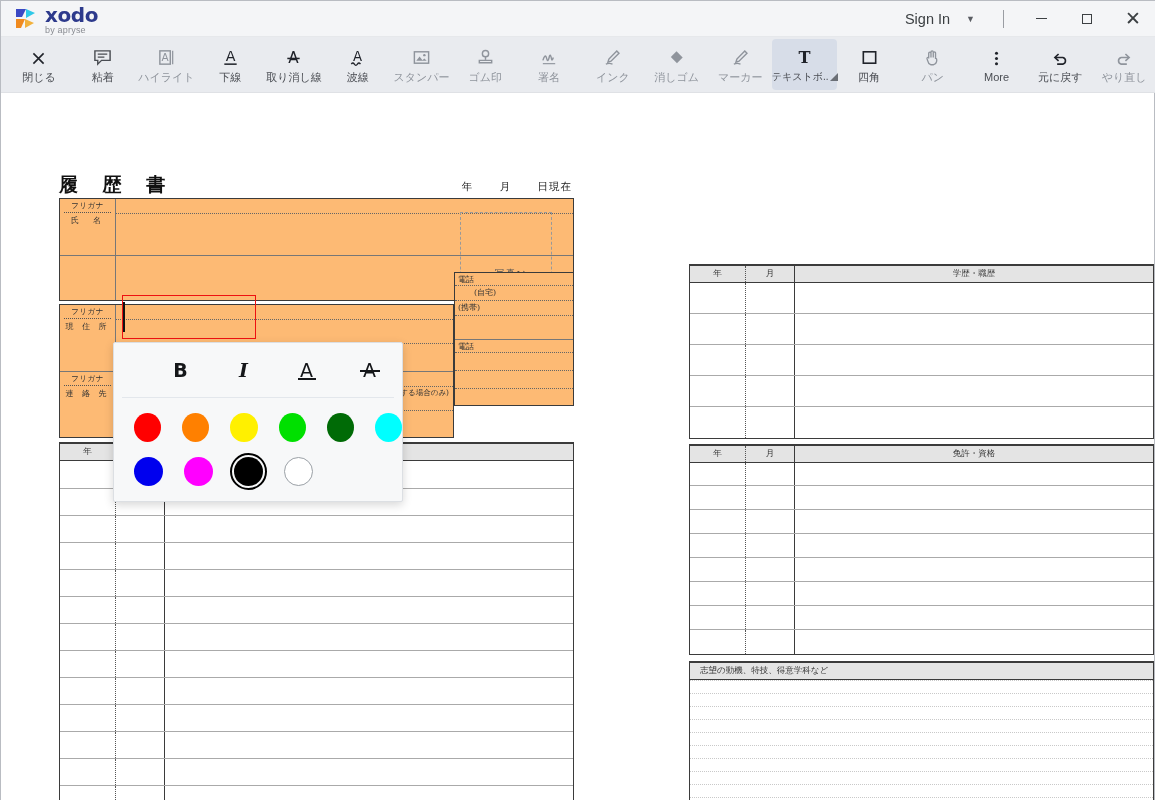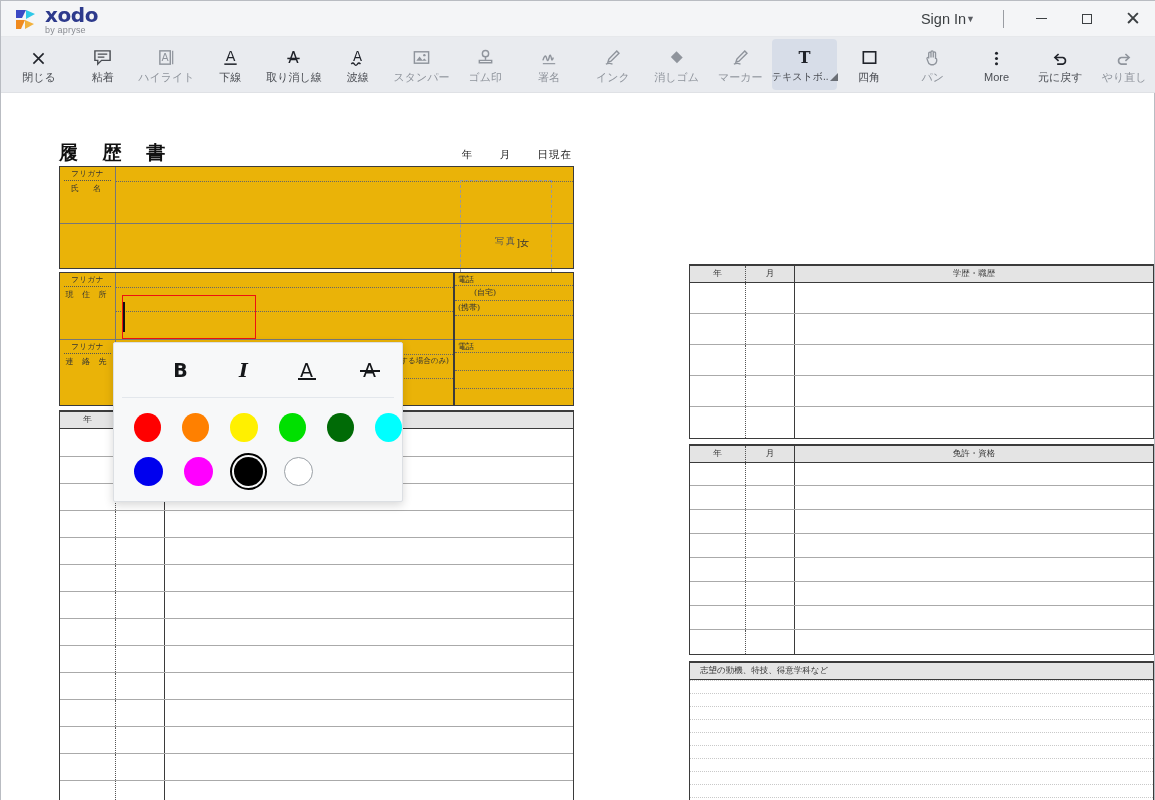--- a/index.html
+++ b/index.html
@@ -12,32 +12,32 @@
     position: relative; width: 1155px; height: 800px;
     border: 1px solid #b9bcc2; background: #fff;
   }
 
   
   .titlebar {
     position: absolute; left: 0; top: 0; width: 1155px; height: 36px;
     background: #f4f5f7; display: flex; align-items: center;
     border-bottom: 1px solid #e6e8eb;
   }
-  .brand { display: flex; align-items: center; margin-left: 12px; }
+  .brand { display: flex; align-items: flex-start; margin-left: 12px; }
   .brand-mark { width: 26px; height: 26px; position: relative; margin-top: 3px; }
   .brand-text { margin-left: 6px; line-height: 1; padding-top: 2px; }
   .brand-name {
     font-size: 20px; font-weight: bold; color: #2d3a8c; letter-spacing: -0.4px;
     font-family: "DejaVu Sans", sans-serif;
   }
   .brand-sub { font-size: 9px; color: #8a8d93; margin-top: 1px; letter-spacing: .2px; }
 
   .tb-right { margin-left: auto; display: flex; align-items: center; height: 36px; }
   .signin {
-    display: flex; align-items: center; gap: 0; font-size: 14.5px; color: #3c4043;
+    display: flex; align-items: center; gap: 16px; font-size: 14.5px; color: #3c4043;
     padding: 4px 8px; cursor: pointer;
   }
   .signin .chev { font-size: 9px; color: #5a5d63; }
   .tb-divider { width: 1px; height: 18px; background: #9a9da3; margin: 0 14px 0 20px; }
   .winbtn {
     width: 46px; height: 36px; display: flex; align-items: center; justify-content: center;
     color: #3c4043; font-size: 15px; cursor: pointer;
   }
   .winbtn.close { font-size: 19px; font-weight: 300; }
   .winbtn .dash { width: 11px; height: 1px; background: #3c4043; }
@@ -74,30 +74,30 @@
     position: absolute; left: 0; top: 93px; width: 1153px; height: 706px;
     background: #ffffff; overflow: hidden;
   }
 
   .page { position: absolute; background: #fff; }
   .page-left  { left: 58px;  top: 46px; width: 515px; }
   .page-right { left: 688px; top: 30px; width: 465px; }
 
   .doc-title {
     font-family: "DejaVu Serif", "Liberation Serif", serif;
-    font-size: 19px; font-weight: bold; letter-spacing: 9px; color: #111;
+    font-size: 19px; font-weight: bold; letter-spacing: 9px; color: #111; margin-top: 32px;
   }
   .date-line {
     position: absolute; right: 2px; top: 8px; font-size: 10.5px; color: #222;
     font-family: "DejaVu Serif", serif; letter-spacing: 1px;
   }
   .date-line span { margin-left: 22px; }
 
   
-  .fbox { border: 1.6px solid #3b3b3b; background: #eab308; position: relative; }
+  .fbox { border: 1.6px solid #3b3b3b; background: #fdba74; position: relative; }
   .frow { display: flex; position: relative; }
   .lcell {
     width: 56px; flex: 0 0 56px; border-right: 1.2px solid #777;
     font-family: "DejaVu Serif", serif; font-size: 7.5px; color: #333;
     padding: 2px 0 0 0; text-align: center; position: relative;
   }
   .lcell .furi { letter-spacing: .5px; }
   .lcell .dotted { border-top: 1px dotted #555; margin: 1px 4px 2px 4px; }
   .lcell .nm { letter-spacing: 3px; font-size: 8px; }
   .vcell { flex: 1; position: relative; }

